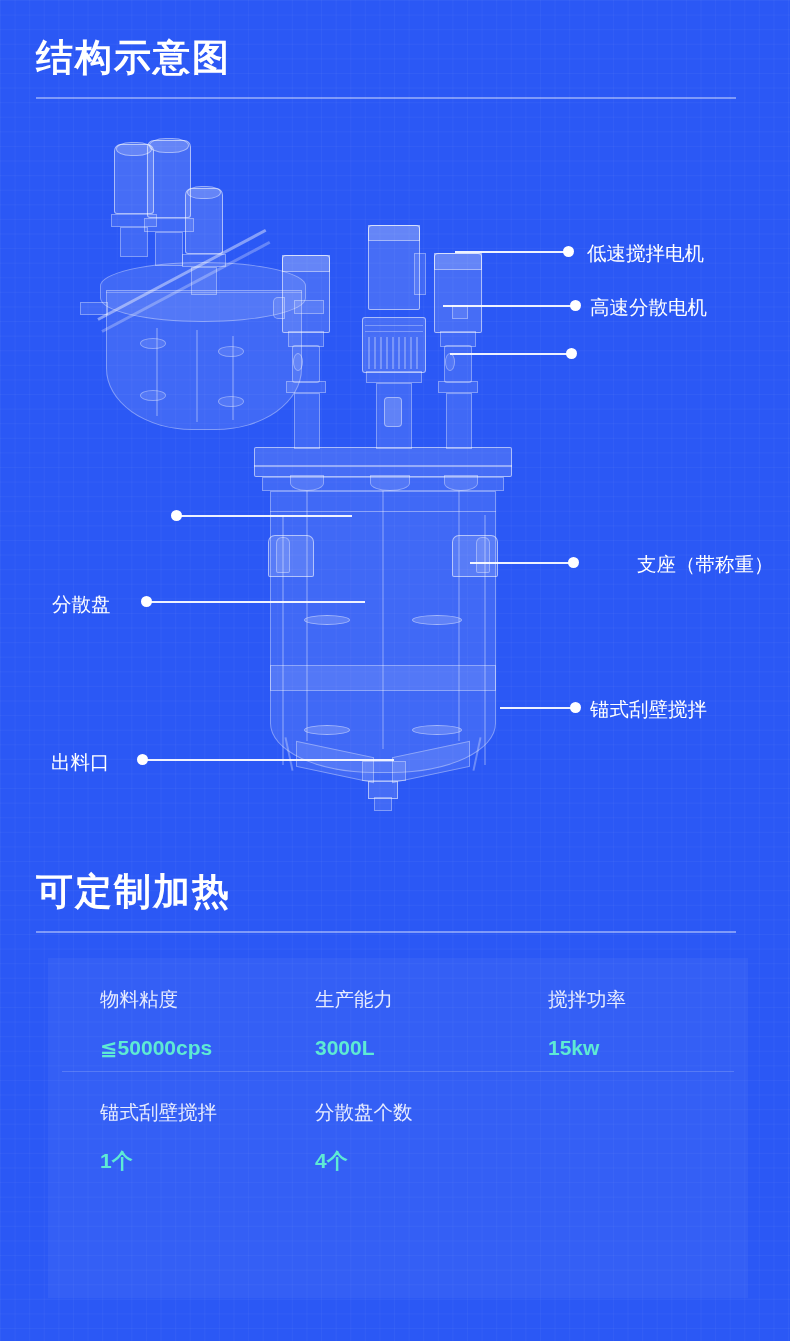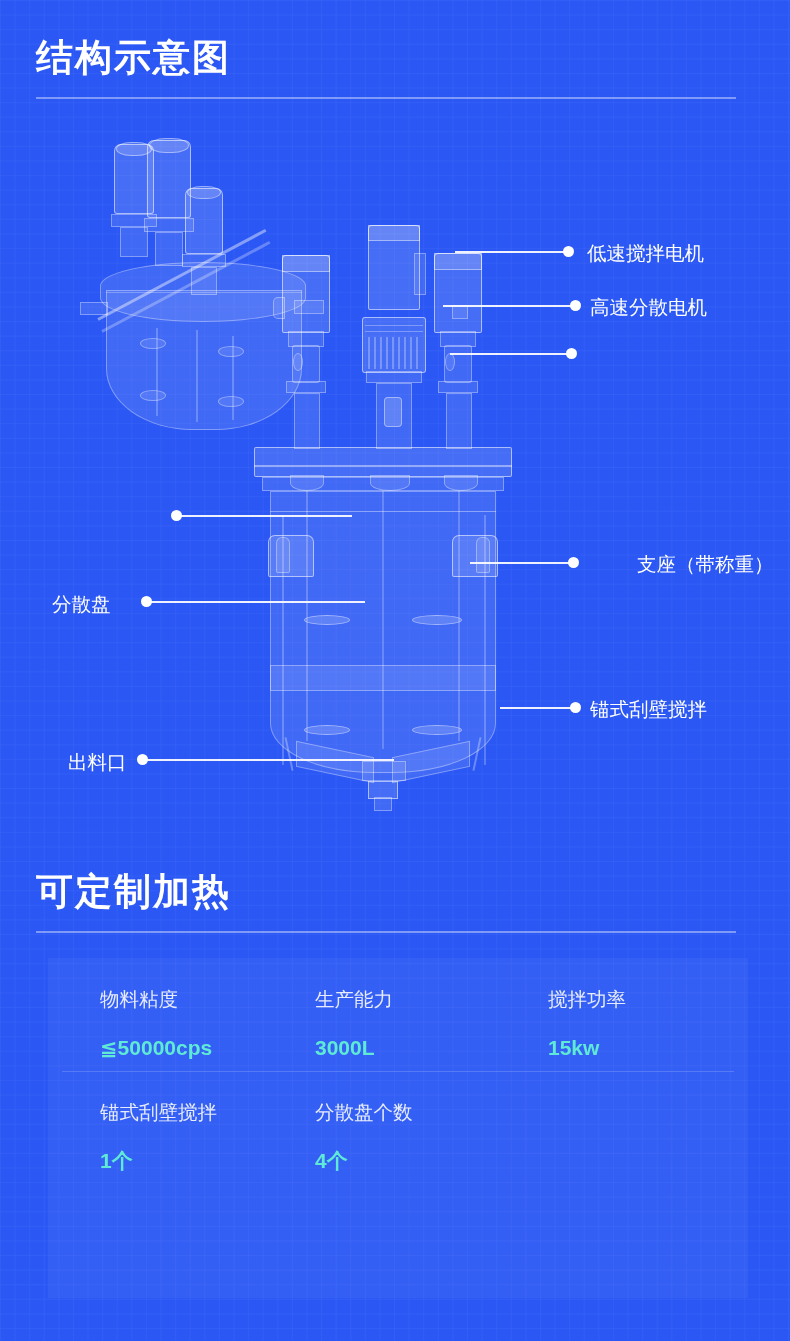--- a/index.html
+++ b/index.html
@@ -300,21 +300,21 @@
   <div class="dot" style="left:570px; top:592px;"></div>
   <div class="callout right" style="left:590px; top:586px;">锚式刮壁搅拌</div>
 
   <div class="dot" style="left:171px; top:400px;"></div>
   <div class="leader" style="left:180px; top:405px; width:172px;"></div>
 
   <div class="callout left" style="left:52px; top:481px;">分散盘</div>
   <div class="dot" style="left:141px; top:486px;"></div>
   <div class="leader" style="left:150px; top:491px; width:215px;"></div>
 
-  <div class="callout left" style="left:68px; top:639px;">出料口</div>
+  <div class="callout left" style="left:51px; top:639px;">出料口</div>
   <div class="dot" style="left:137px; top:644px;"></div>
   <div class="leader" style="left:146px; top:649px; width:248px;"></div>
 
 </div>
 
 <div class="section-head" id="head-details">
   <div class="title">可定制加热</div>
   <div class="rule"></div>
 </div>
 

